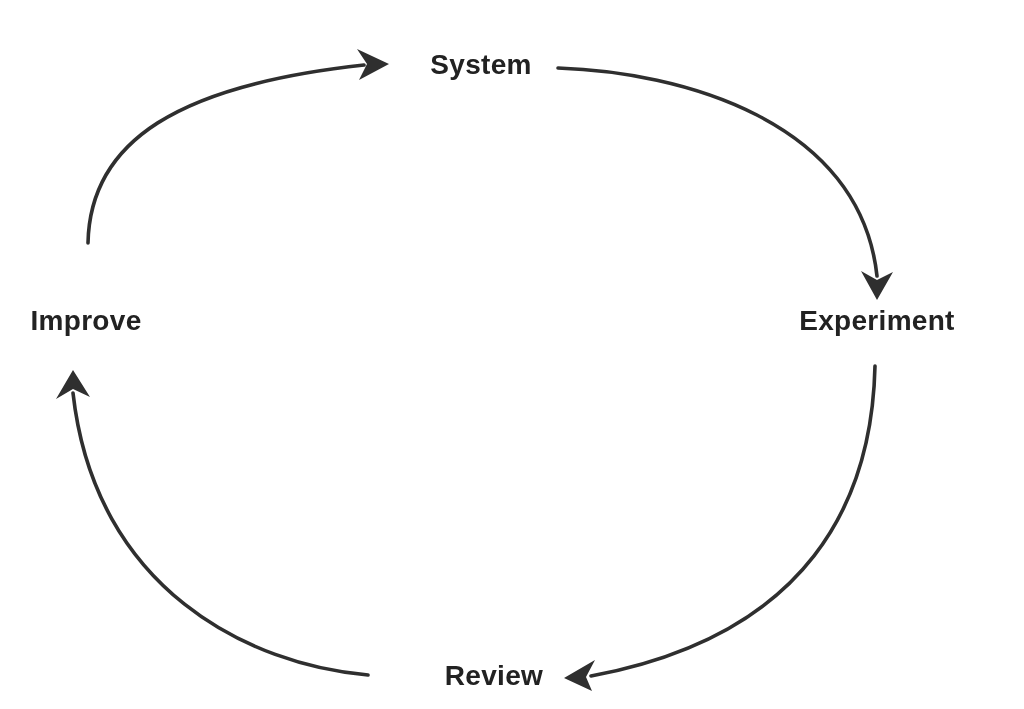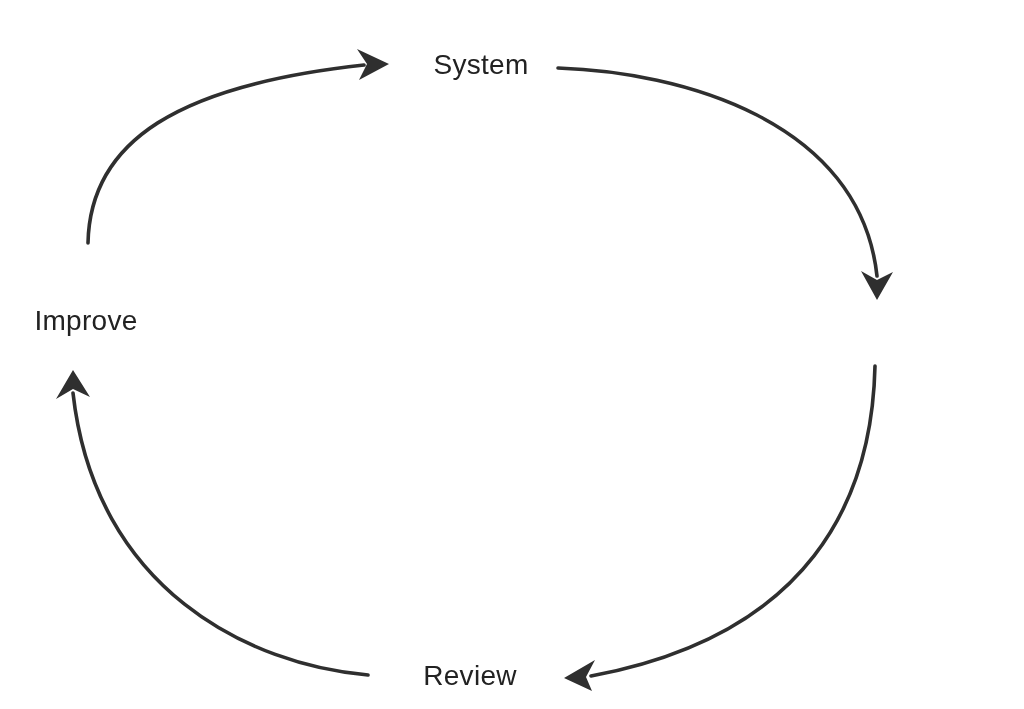--- a/index.html
+++ b/index.html
@@ -30,28 +30,28 @@
   }
   .arrowhead {
     fill: var(--stroke, #2f2f2f);
     stroke: none;
   }
   .node-label {
     position: absolute;
     transform: translateX(-50%);
     color: var(--text, #222222);
     font-size: 28px;
-    font-weight: 400;
+    font-weight: 700;
     letter-spacing: 0.3px;
     white-space: nowrap;
     line-height: 1;
   }
   .label-system     { left: 481px; top: 51px;  }
   .label-experiment { left: 877px; top: 307px; }
-  .label-review     { left: 470px; top: 662px; }
+  .label-review     { left: 494px; top: 662px; }
   .label-improve    { left: 86px;  top: 307px; text-align: right; }
 </style>
 </head>
 <body>
 
 <div class="canvas">
 
   <svg class="edges-svg" viewBox="0 0 1024 709" aria-hidden="true">
 
     <g>
@@ -70,18 +70,19 @@
     </g>
 
     <g>
       <path class="edge-path" d="M 368,675 C 250,665 95,590 73,393"></path>
       <path class="arrowhead" d="M 73,370 L 56,399 L 73,389 L 90,397 Z"></path>
     </g>
   </svg>
 
   <div class="node-label label-system">System</div>
 
+  <div class="node-label label-experiment">Experiment</div>
 
   <div class="node-label label-review">Review</div>
 
   <div class="node-label label-improve">Improve</div>
 
 </div>
 
 </body></html>

